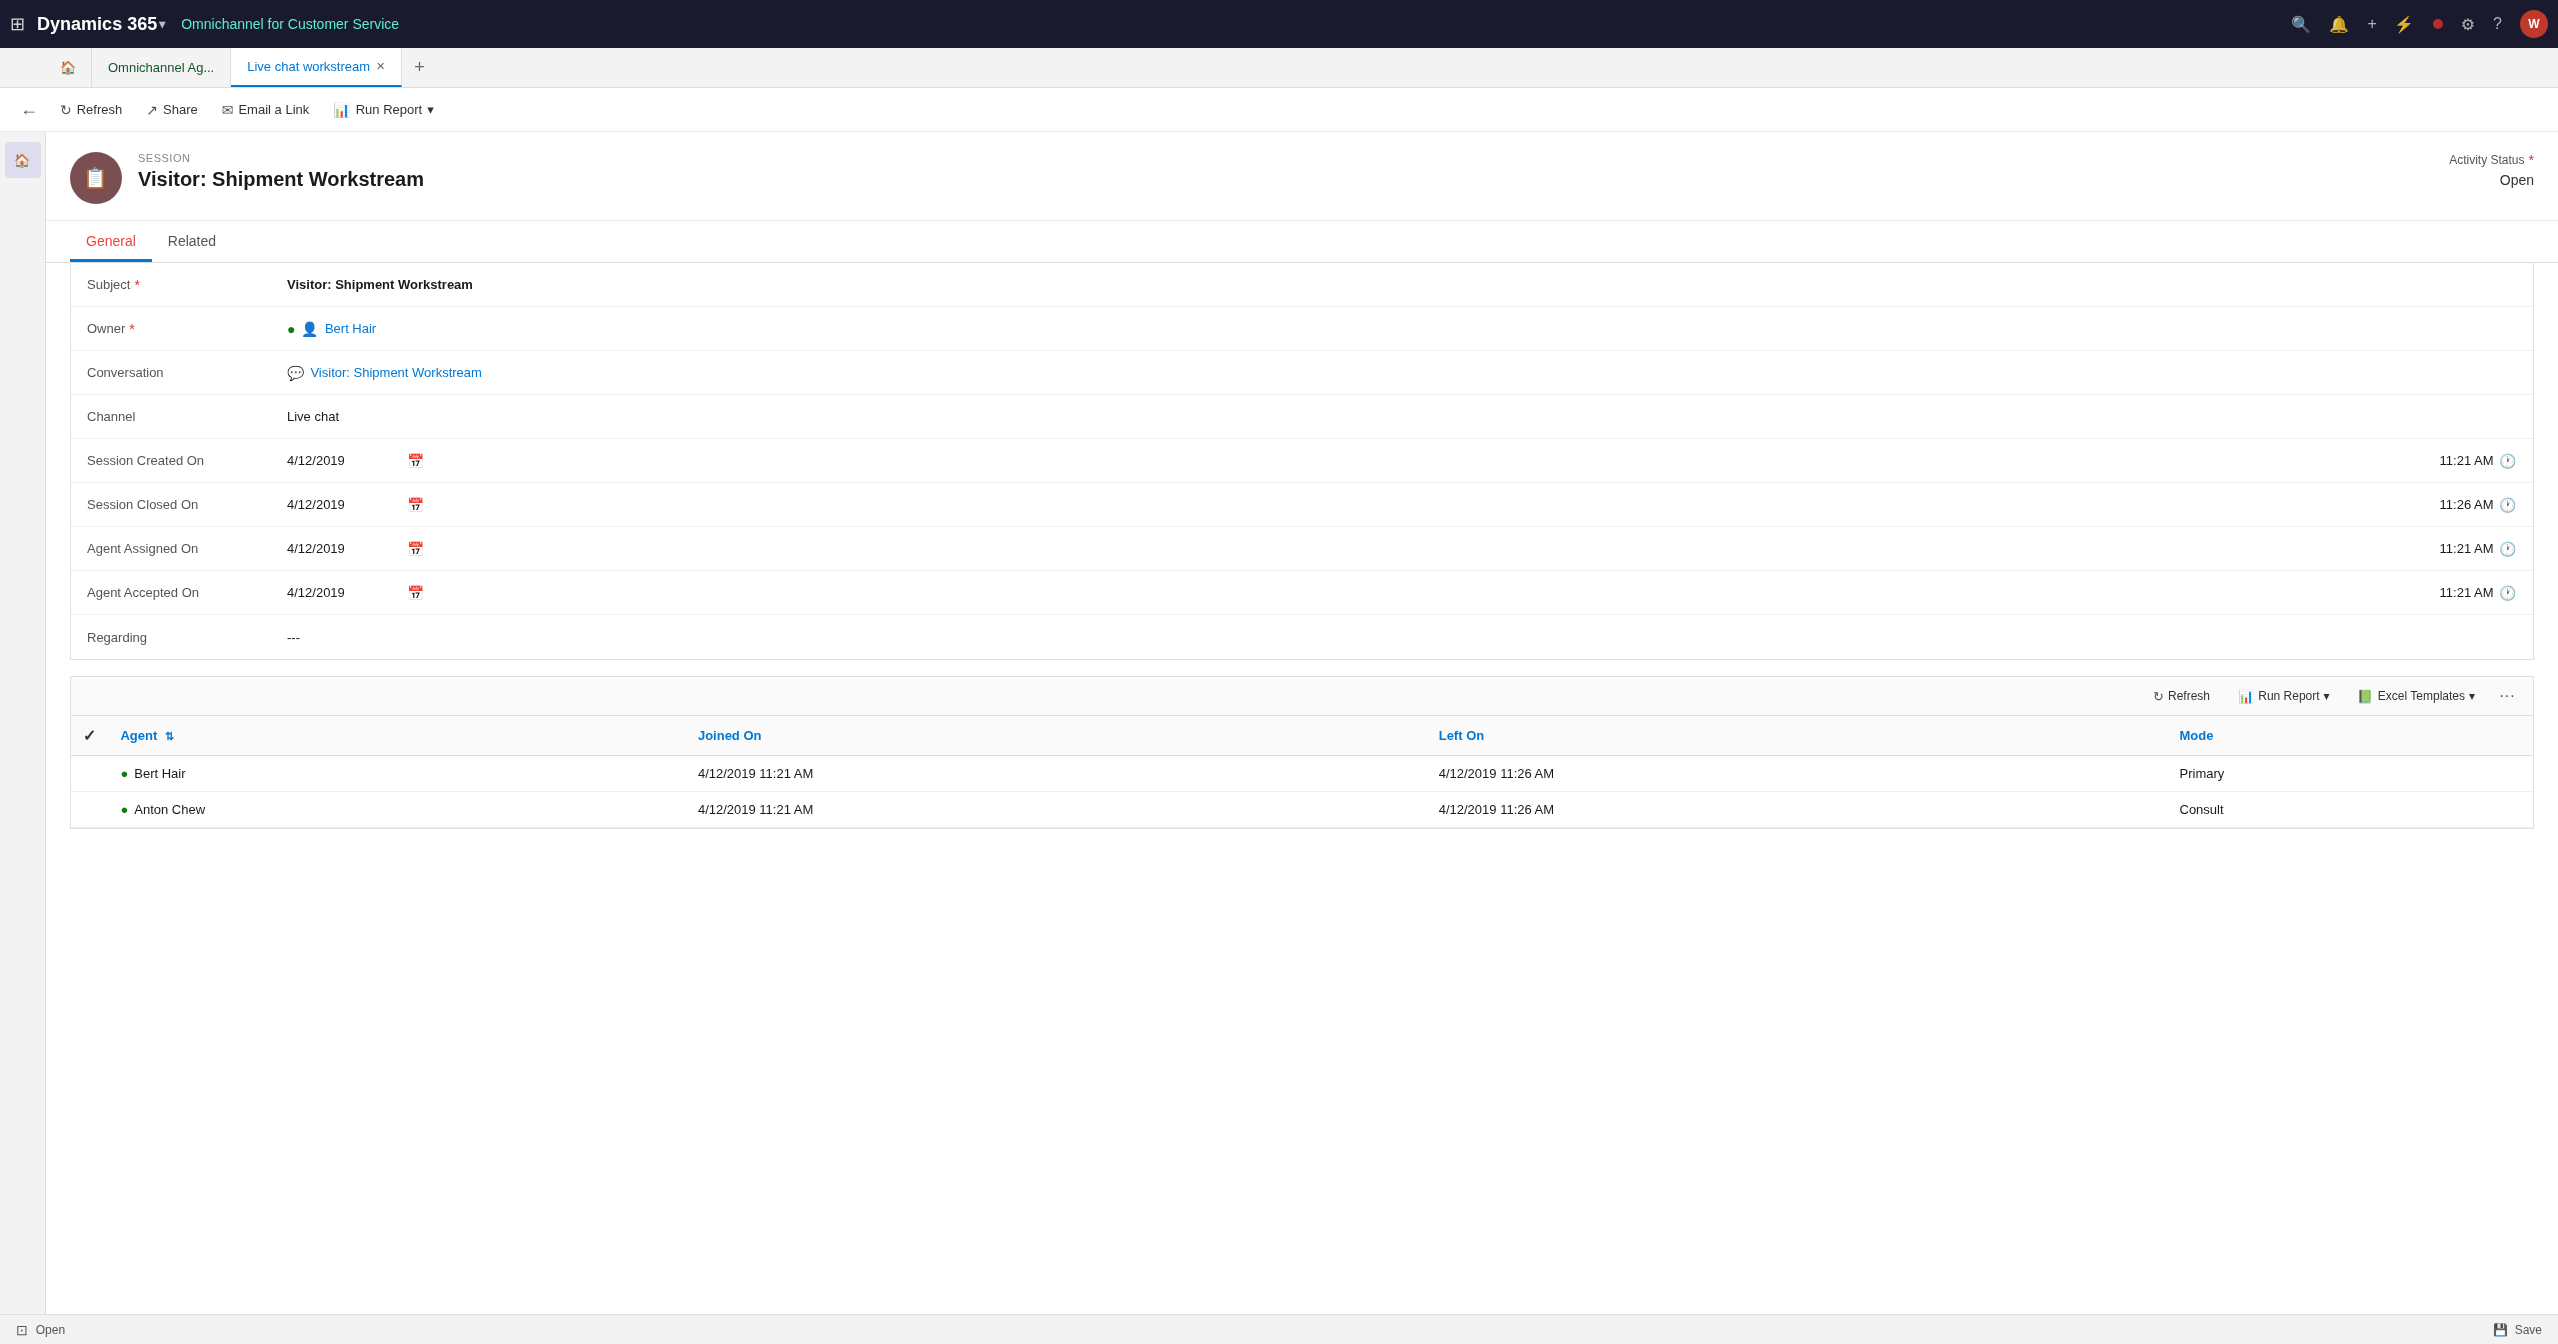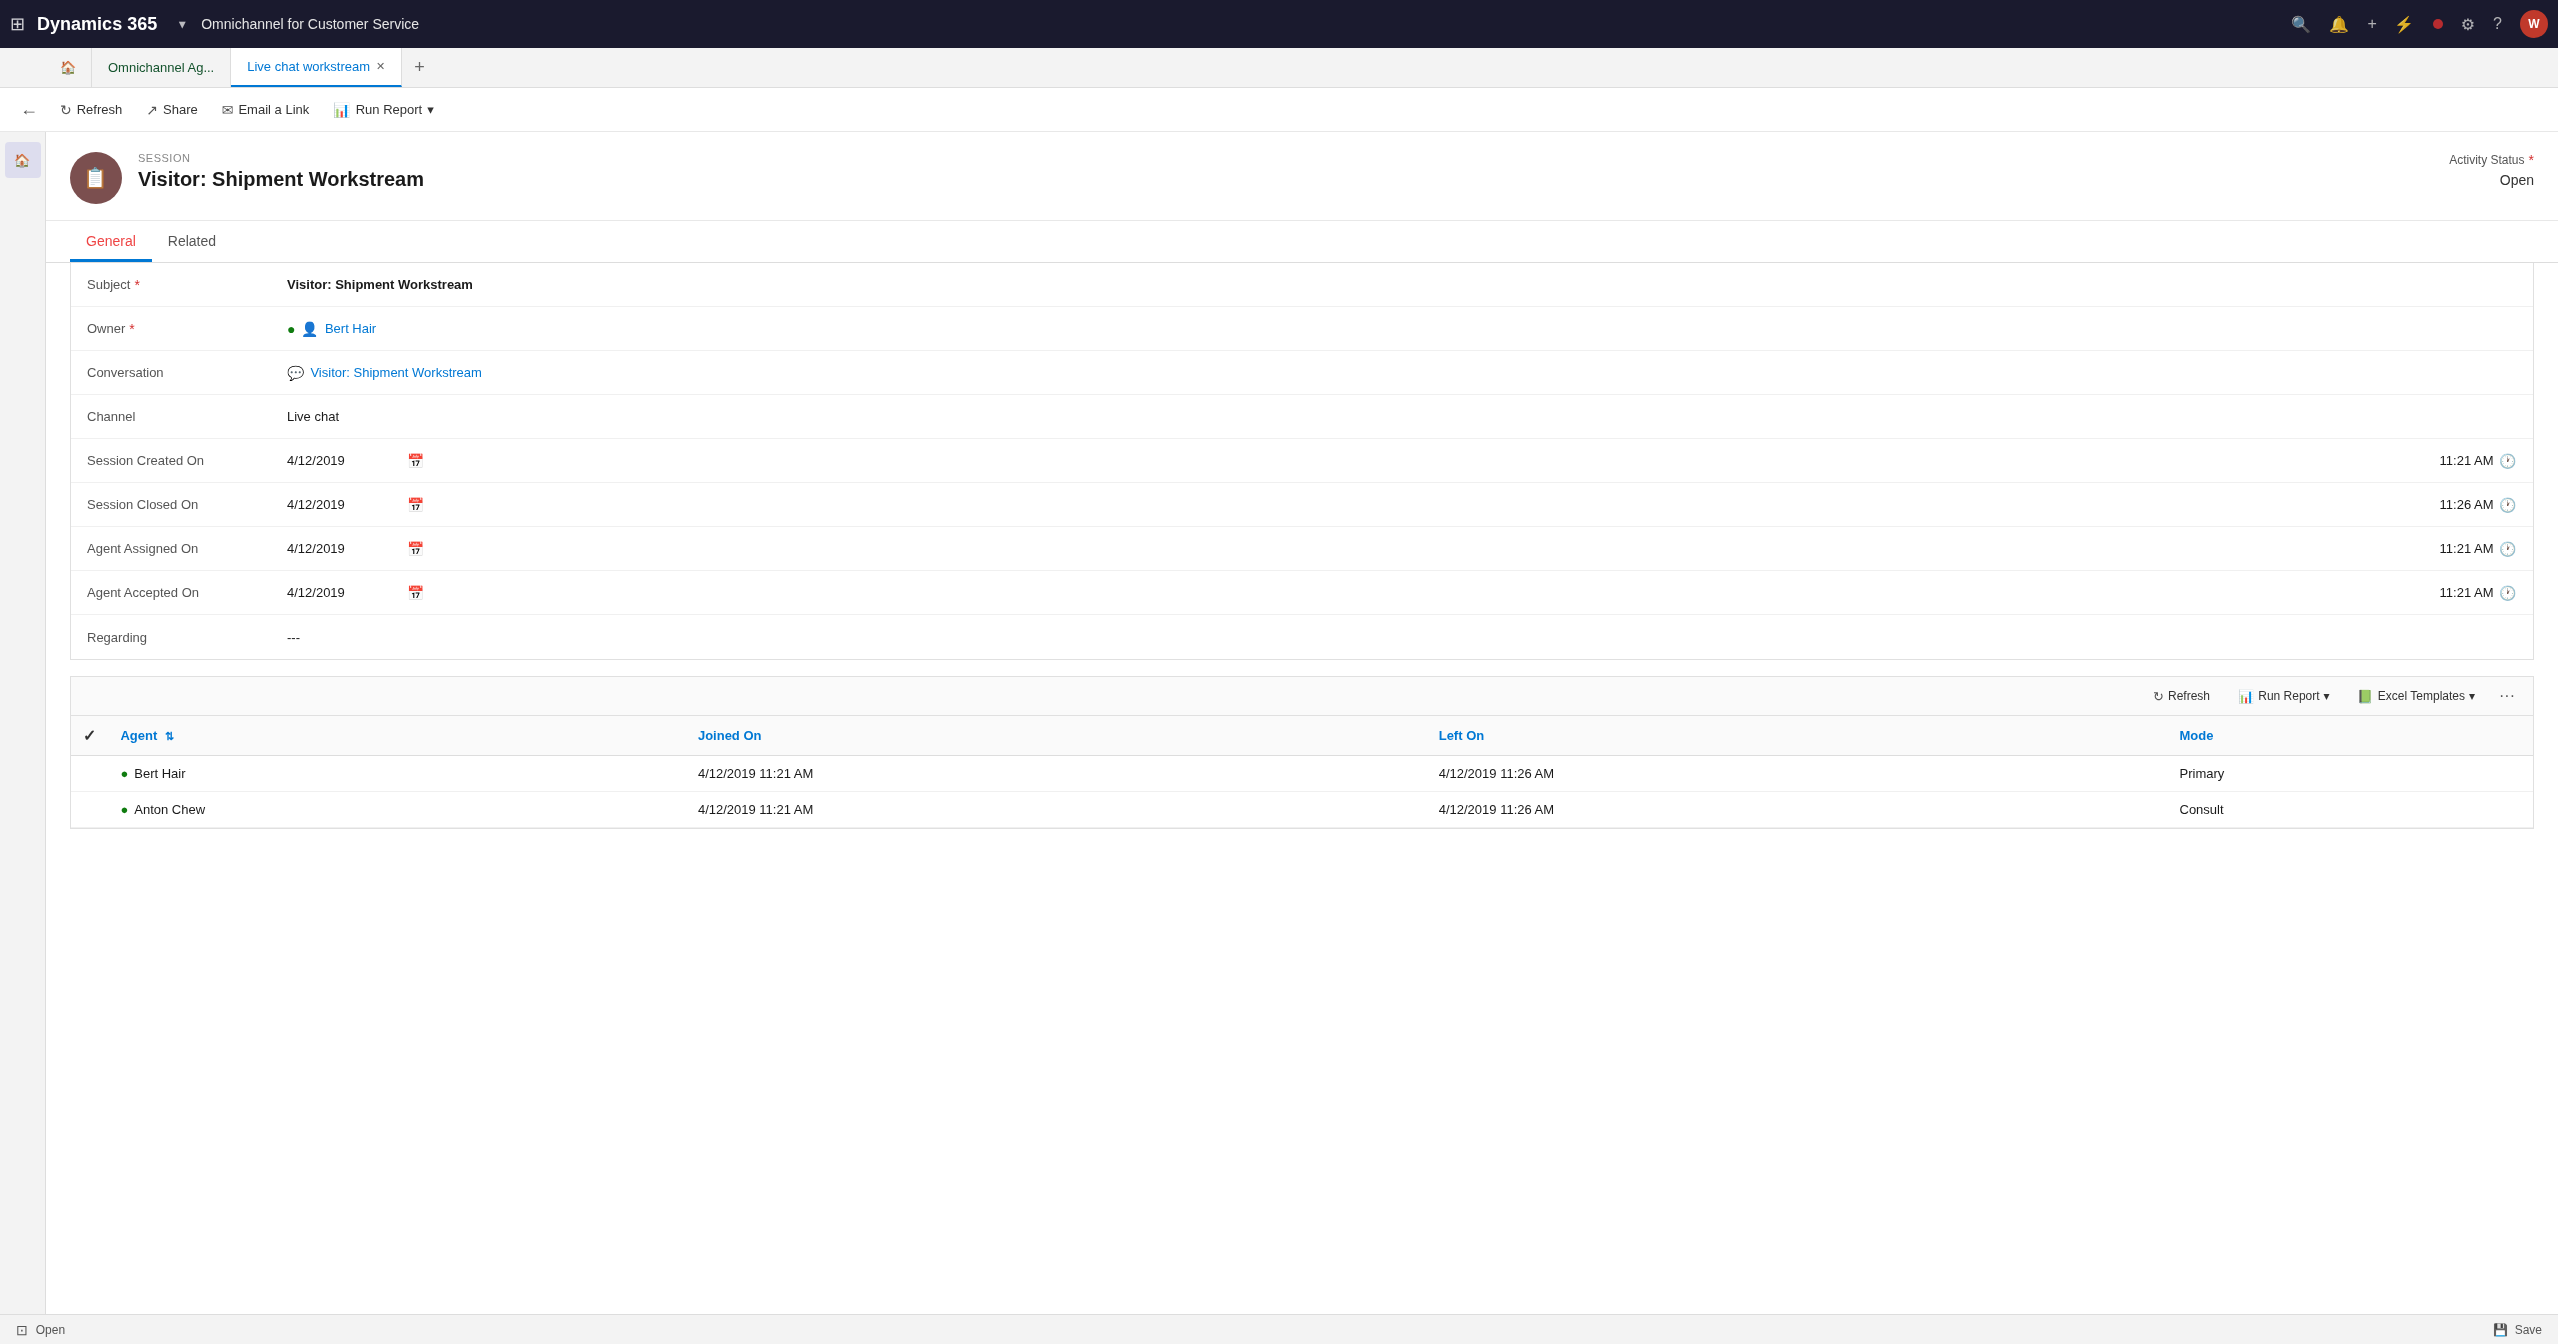--- a/index.html
+++ b/index.html
@@ -19,29 +19,29 @@
       margin-right: 12px;
       opacity: 0.8;
       cursor: pointer;
     }
     .top-nav .app-title {
       font-size: 18px;
       font-weight: 600;
       color: #fff;
       display: flex;
       align-items: center;
-      gap: 22px;
+      gap: 2px;
     }
     .top-nav .app-title .chevron {
       font-size: 12px;
       opacity: 0.7;
     }
     .top-nav .app-subtitle {
       font-size: 14px;
-      color: #e5e5e5;
+      color: #5eead4;
       margin-left: 16px;
     }
     .top-nav .nav-right {
       margin-left: auto;
       display: flex;
       align-items: center;
       gap: 18px;
     }
     .top-nav .nav-right span {
       color: #ccc;

